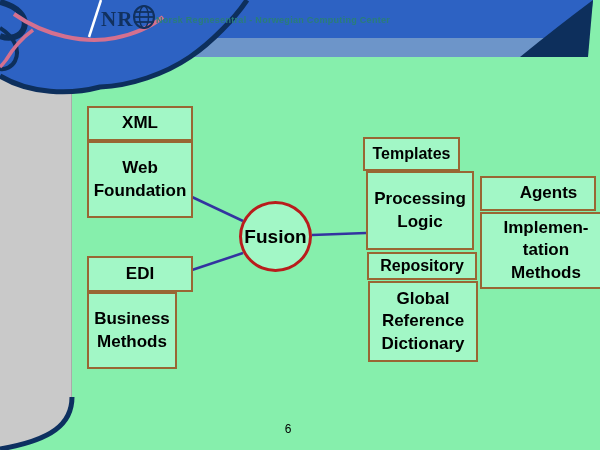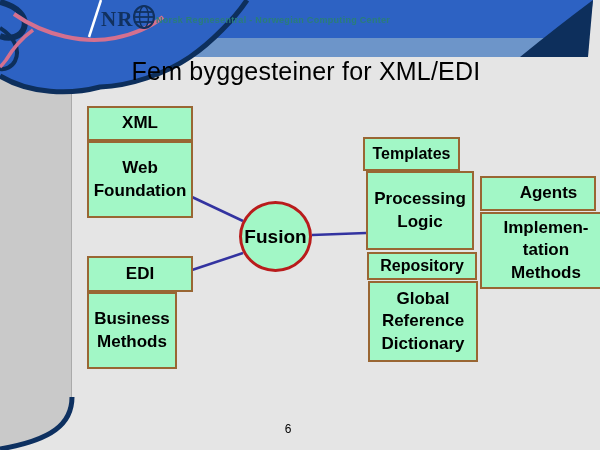--- a/index.html
+++ b/index.html
@@ -1,18 +1,18 @@
 <!DOCTYPE html>
 <html><head>
 <meta charset="utf-8">
 <style>
   html,body{margin:0;padding:0;}
   body{width:600px;height:450px;overflow:hidden;background:#ffffff;
        font-family:"Liberation Sans",sans-serif;}
-  .slide{position:relative;width:600px;height:450px;background:#e5e5e5;}
+  .slide{position:relative;width:600px;height:450px;background:#86efac;}
   .bg{position:absolute;left:0;top:0;pointer-events:none;}
 
   .nr-logo{position:absolute;left:101px;top:7px;
            font-family:"Liberation Serif",serif;font-weight:bold;
            font-size:21px;color:#11315f;letter-spacing:1px;}
   .globe{position:absolute;left:133px;top:5px;}
   .tagline{position:absolute;left:156px;top:15px;font-size:9px;font-weight:bold;
            color:#2a7e78;letter-spacing:0.3px;white-space:nowrap;}
 
   .title{position:absolute;left:100px;top:57px;width:412px;margin:0;
@@ -62,21 +62,20 @@
   <div class="nr-logo">NR</div>
   <svg class="globe" width="22" height="24" viewBox="0 0 22 24">
     <ellipse cx="11" cy="12" rx="10" ry="11" fill="none" stroke="#11315f" stroke-width="2"></ellipse>
     <line x1="1.5" y1="7" x2="20.5" y2="7" stroke="#11315f" stroke-width="1.8"></line>
     <line x1="1" y1="12" x2="21" y2="12" stroke="#11315f" stroke-width="1.8"></line>
     <line x1="1.5" y1="17" x2="20.5" y2="17" stroke="#11315f" stroke-width="1.8"></line>
     <ellipse cx="11" cy="12" rx="4.5" ry="11" fill="none" stroke="#11315f" stroke-width="1.4"></ellipse>
   </svg>
   <div class="tagline">Norsk Regnesentral - Norwegian Computing Center</div>
 
-  <h1 class="title">Fem byggesteiner for XML/EDI</h1>
 
   <svg class="lines" width="600" height="450" viewBox="0 0 600 450">
     <line x1="192" y1="197" x2="243" y2="221" stroke="#3333a0" stroke-width="2.5"></line>
     <line x1="192" y1="270" x2="243" y2="253" stroke="#3333a0" stroke-width="2.5"></line>
     <line x1="312" y1="235" x2="366" y2="233" stroke="#3333a0" stroke-width="2.5"></line>
   </svg>
 
   <div class="node" style="left:87px;top:106px;width:106px;height:35px;">XML</div>
   <div class="node" style="left:87px;top:141px;width:106px;height:77px;">Web
 Foundation</div>

